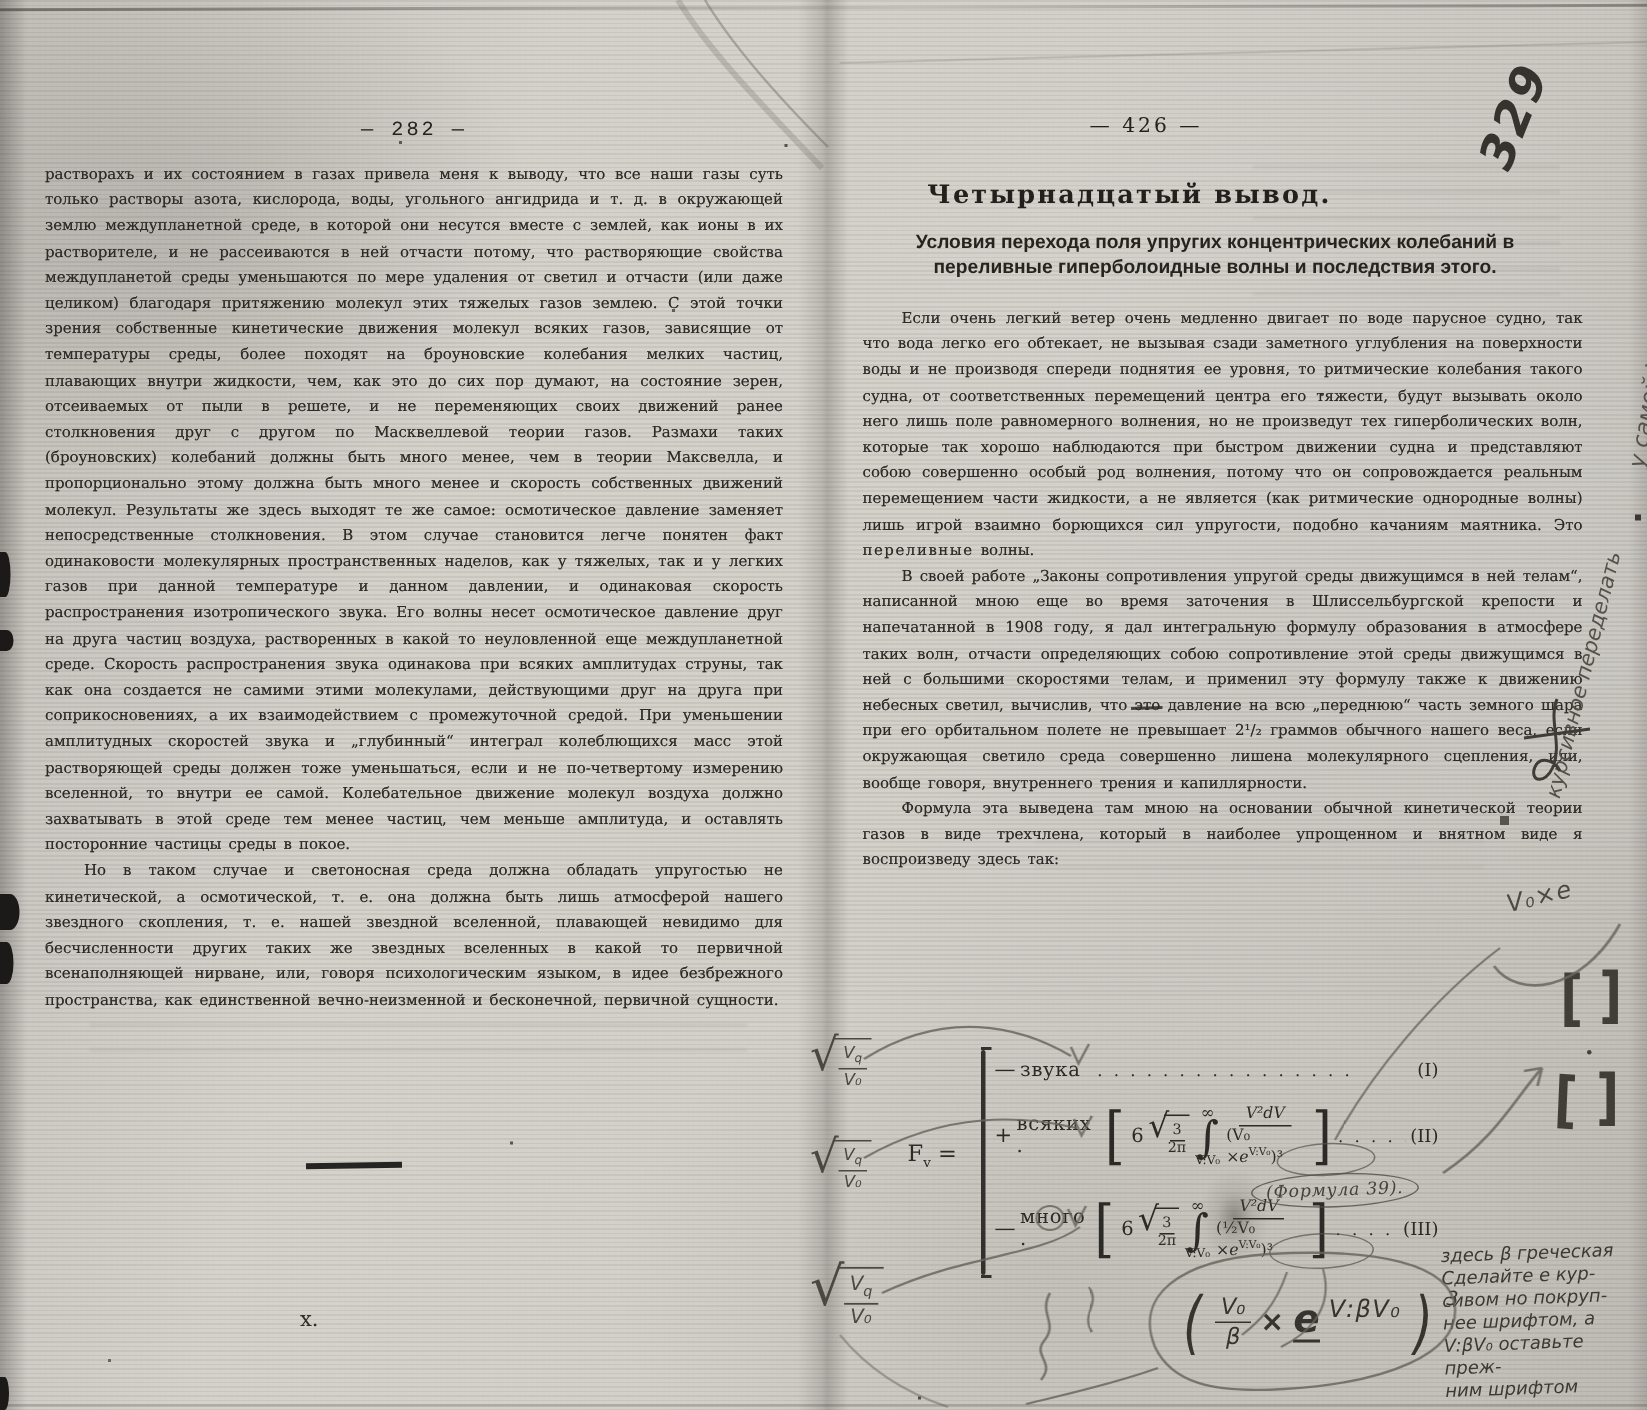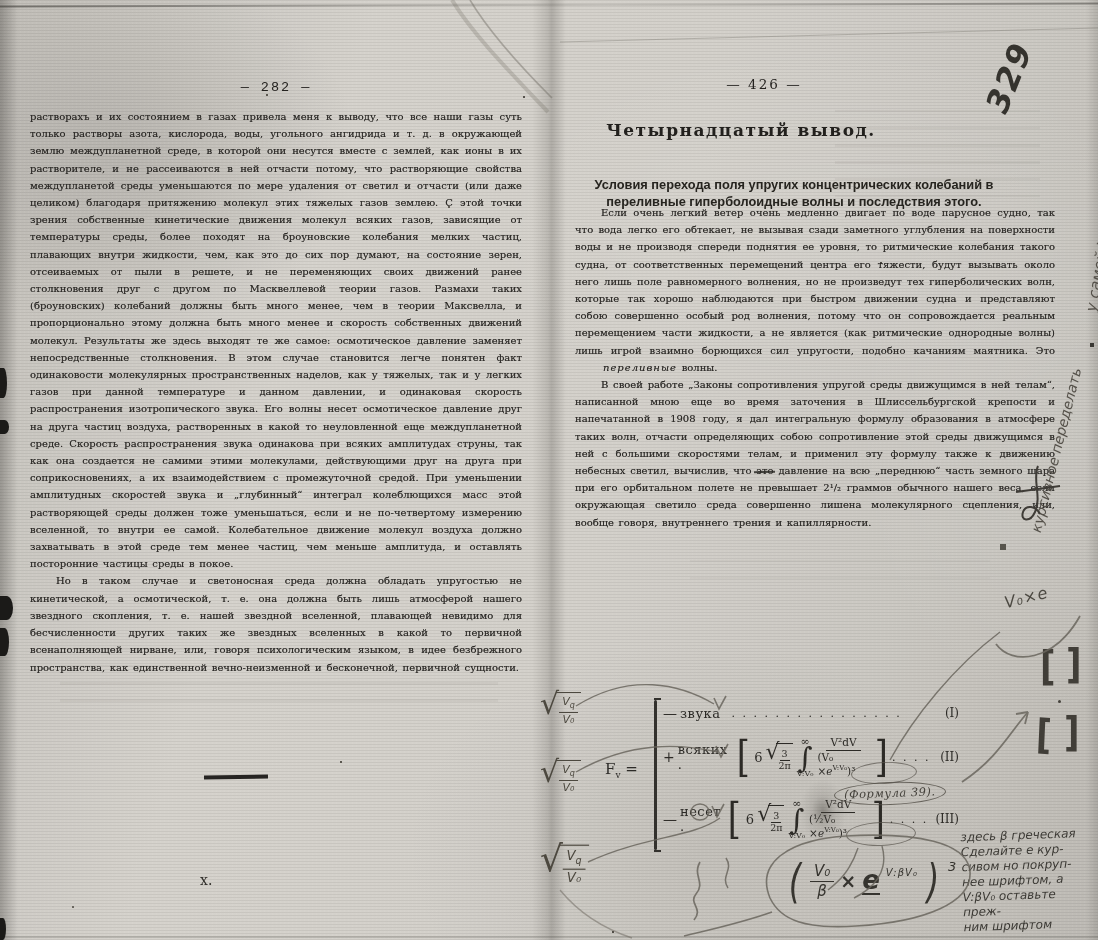--- a/index.html
+++ b/index.html
@@ -37,21 +37,21 @@
       1002px 546px 0 2px #57544c, 266px 94px 0 #5b5850, 448px 206px 0 #605d55, 963px 418px 0 #5d5a52; }
   .ghost { position:absolute; pointer-events:none; opacity:.55; filter:blur(.7px);
     background:repeating-linear-gradient(180deg, rgba(96,92,85,.14) 0 2.5px, transparent 2.5px 17px); }
 
   
   .page-num { position:absolute; font-size:13.5px; letter-spacing:2px; text-align:center; width:140px; color:#24221f; }
   .col { position:absolute; font-size:10px; line-height:17.2px; text-align:justify; color:#2c2a27;
          text-shadow:0 0 .4px rgba(20,18,16,.55); word-spacing:1.5px; }
   .col p { margin:0; }
   .col p.ind { text-indent:26px; }
-  .em-sp { font-style:italic; letter-spacing:1px;margin-left:28px; }
+  .em-sp { letter-spacing:1px; }
   .struck { position:relative; }
   .struck::after { content:""; position:absolute; left:-2px; right:-2px; top:55%; height:2px;
                    background:rgba(45,43,39,.85); transform:rotate(-2deg); }
   .heading { position:absolute; font-size:17px; font-weight:bold; letter-spacing:1.5px; text-align:center; color:#22201d; }
   .subtitle { position:absolute; font-family:"Liberation Sans","DejaVu Sans",sans-serif; font-weight:bold;
               font-size:12.8px; line-height:17px; text-align:center; color:#26241f; }
   .divider { position:absolute; left:204px; top:775px; width:64px; height:4px; background:#262422; transform:rotate(-1deg); }
 
   
   .hw { position:absolute; font-family:"DejaVu Sans",sans-serif; font-style:italic; color:#55514a; }
@@ -72,21 +72,21 @@
   .sqrt { display:inline-flex; align-items:flex-start; }
   .sqrt .rsign { font-size:22px; line-height:.85; margin-right:-3px; }
   .sqrt .rbody { border-top:1.3px solid currentColor; padding:1px 2px 0; }
   .frac { display:inline-flex; flex-direction:column; align-items:center; font-size:9.5px; line-height:1.15; }
   .frac .ft { border-bottom:1px solid currentColor; padding:0 2px; }
   .integ { display:inline-flex; flex-direction:column; align-items:center; line-height:1; margin:0 1px; }
   .integ .inf { font-size:11px; }
   .integ .isym { font-size:29px; line-height:.8; }
   .integ .ilow { font-size:8px; margin-top:-1px; letter-spacing:0; }
   .bigfrac { display:inline-flex; flex-direction:column; align-items:center; font-size:10.5px; line-height:1.25; }
-  .bigfrac .ft { border-bottom:1px solid currentColor; padding:0 4px 1px; }
+  .bigfrac .ft { border-bottom:1px solid currentColor; padding:0 4px 1px;font-style:italic; }
   .dexp { font-size:7px; vertical-align:super; }
   .dots { letter-spacing:2px; font-size:11px; white-space:nowrap; overflow:hidden; }
   .brace { position:absolute; left:654px; top:700px; width:3px; height:150px; background:#33312d; border-radius:2px; }
   .brace::before, .brace::after { content:""; position:absolute; left:0; width:7px; height:2px; background:#33312d; }
   .brace::before { top:-2px; } .brace::after { bottom:-2px; }
   .fv { position:absolute; left:605px; top:760px; font-size:15px; }
   .fv sub { font-size:9px; }
 
   .fref { position:absolute; left:834px; top:782px; font-size:11.5px; font-style:italic;
           letter-spacing:.5px; color:#45423c; border:1.4px solid rgba(80,76,69,.8); border-radius:50%;
@@ -104,21 +104,21 @@
           font-family:"DejaVu Sans",sans-serif; transform:scaleY(1.2); }
   .mdot { position:absolute; width:3px; height:3px; border-radius:50%; background:#45423c; }
 
   .circform { position:absolute; left:786px; top:862px; display:flex; align-items:center; gap:6px;
               color:#36342f; font-family:"DejaVu Sans",sans-serif; font-style:italic; }
   .circform .paren { font-size:46px; font-weight:300; line-height:.8; transform:scaleX(.7); }
   .circform .stack { display:flex; flex-direction:column; align-items:center; font-size:15px; line-height:1.2; }
   .circform .stack .n { border-bottom:1.8px solid currentColor; padding:0 4px 1px; }
   .circform .times { font-size:19px; font-weight:bold; }
   .circform .ee { font-size:26px; font-weight:bold; border-bottom:2px solid currentColor; line-height:1; }
-  .circform .cexp { font-size:10px; margin-top:-18px; letter-spacing:1px; }
+  .circform .cexp { font-size:16px; margin-top:-18px; letter-spacing:1px; }
   .circform .cpow { font-size:13px; margin-top:-30px; }
 
   .instr { position:absolute; left:962px; top:828px; width:134px; font-size:12px; line-height:15px;
            color:#3b3934; font-family:"DejaVu Sans",sans-serif; font-style:italic; transform:rotate(-2deg); }
   .v0e { position:absolute; left:1004px; top:588px; font-size:16px; color:#4c4942;
          font-family:"DejaVu Sans",sans-serif; font-style:italic; transform:rotate(-14deg); letter-spacing:1px; }
   svg.overlay { position:absolute; left:0; top:0; pointer-events:none; }
   .oval { position:absolute; border:1.3px solid rgba(85,81,74,.7); border-radius:50%; }
   .smudge { position:absolute; background:radial-gradient(closest-side, rgba(70,67,61,.45), rgba(70,67,61,.12), transparent); filter:blur(1px); }
 </style>
@@ -147,25 +147,26 @@
 
   <div class="page-num" style="left:206px;top:80px;font-family:Liberation Mono, monospace;">— 282 —</div>
   <div class="col" style="left:30px;top:108px;width:492px;">
     <p>растворахъ и их состоянием в газах привела меня к выводу, что все наши газы суть только растворы азота, кислорода, воды, угольного ангидрида и т. д. в окружающей землю междупланетной среде, в которой они несутся вместе с землей, как ионы в их растворителе, и не рассеиваются в ней отчасти потому, что растворяющие свойства междупланетой среды уменьшаются по мере удаления от светил и отчасти (или даже целиком) благодаря притяжению молекул этих тяжелых газов землею. С этой точки зрения собственные кинетические движения молекул всяких газов, зависящие от температуры среды, более походят на броуновские колебания мелких частиц, плавающих внутри жидкости, чем, как это до сих пор думают, на состояние зерен, отсеиваемых от пыли в решете, и не переменяющих своих движений ранее столкновения друг с другом по Масквеллевой теории газов. Размахи таких (броуновских) колебаний должны быть много менее, чем в теории Максвелла, и пропорционально этому должна быть много менее и скорость собственных движений молекул. Результаты же здесь выходят те же самое: осмотическое давление заменяет непосредственные столкновения. В этом случае становится легче понятен факт одинаковости молекулярных пространственных наделов, как у тяжелых, так и у легких газов при данной температуре и данном давлении, и одинаковая скорость распространения изотропического звука. Его волны несет осмотическое давление друг на друга частиц воздуха, растворенных в какой то неуловленной еще междупланетной среде. Скорость распространения звука одинакова при всяких амплитудах струны, так как она создается не самими этими молекулами, действующими друг на друга при соприкосновениях, а их взаимодействием с промежуточной средой. При уменьшении амплитудных скоростей звука и „глубинный“ интеграл колеблющихся масс этой растворяющей среды должен тоже уменьшаться, если и не по-четвертому измерению вселенной, то внутри ее самой. Колебательное движение молекул воздуха должно захватывать в этой среде тем менее частиц, чем меньше амплитуда, и оставлять посторонние частицы среды в покое.</p>
     <p class="ind">Но в таком случае и светоносная среда должна обладать упругостью не кинетической, а осмотической, т. е. она должна быть лишь атмосферой нашего звездного скопления, т. е. нашей звездной вселенной, плавающей невидимо для бесчисленности других таких же звездных вселенных в какой то первичной всенаполняющей нирване, или, говоря психологическим языком, в идее безбрежного пространства, как единственной вечно-неизменной и бесконечной, первичной сущности.</p>
   </div>
   <div class="divider"></div>
   <div class="xmark hw-dark">х.</div>
 
   <div class="page-num" style="left:694px;top:76px;">— 426 —</div>
-  <div class="heading" style="left:576px;top:120px;width:330px;">Четырнадцатый вывод.</div>
-  <div class="subtitle" style="left:554px;top:152px;width:480px;margin-top:24px;">Условия перехода поля упругих концентрических колебаний в переливные гиперболоидные волны и последствия этого.</div>
+  <div class="heading" style="left:588px;top:120px;width:330px;">Четырнадцатый вывод.</div>
+  <div class="subtitle" style="left:570px;top:152px;width:480px;">Условия перехода поля упругих концентрических колебаний в переливные гиперболоидные волны и последствия этого.</div>
   <div class="col" style="left:575px;top:204px;width:480px;">
     <p class="ind"><span>Если очень легкий ветер очень медленно двигает по воде парусное судно, так что вода легко его обтекает, не вызывая сзади заметного углубления на поверхности воды и не производя спереди поднятия ее уровня, то ритмические колебания такого судна, от соответственных перемещений центра его тяжести, будут вызывать около него лишь поле равномерного волнения, но не произведут тех гиперболических волн, которые так хорошо наблюдаются при быстром движении судна и представляют собою совершенно особый род волнения, потому что он сопровождается реальным перемещением части жидкости, а не является (как ритмические однородные волны) лишь игрой взаимно борющихся сил упругости, подобно качаниям маятника. Это </span><span class="em-sp">переливные</span><span> волны.</span></p>
     <p class="ind"><span>В своей работе „Законы сопротивления упругой среды движущимся в ней телам“, написанной мною еще во время заточения в Шлиссельбургской крепости и напечатанной в 1908 году, я дал интегральную формулу образования в атмосфере таких волн, отчасти определяющих собою сопротивление этой среды движущимся в ней с большими скоростями телам, и применил эту формулу также к движению небесных светил, вычислив, что </span><span class="struck">это</span><span> давление на всю „переднюю“ часть земного шара при его орбитальном полете не превышает 2¹/₂ граммов обычного нашего веса, если окружающая светило среда совершенно лишена молекулярного сцепления, или, вообще говоря, внутреннего трения и капиллярности.</span></p>
+    <p class="ind">Формула эта выведена там мною на основании обычной кинетической теории газов в виде трехчлена, который в наиболее упрощенном и внятном виде я воспроизведу здесь так:</p>
   </div>
 
   <div class="fv"><span>F</span><sub>v</sub> <span>=</span></div>
   <div class="brace"></div>
 
   <div class="frow" style="top:703px;height:20px;">
     <span class="sgn">—</span>
     <span class="coef">звука</span>
     <span class="dots" style="margin-left:8px;">. . . . . . . . . . . . . . . .</span>
     <span class="lbl">(I)</span>
@@ -192,21 +193,21 @@
         <span class="ft">V²dV</span>
         <span><span>(V₀ ×</span><i>e</i><sup class="dexp">V:V₀</sup><span>)³</span></span>
       </span>
     <span class="brk">]</span>
     <span class="dots">. . . . .</span>
     <span class="lbl">(II)</span>
   </div>
 
   <div class="frow" style="top:790px;height:58px;">
     <span class="sgn">—</span>
-    <span class="coef">несет .</span>
+    <span class="coef">много .</span>
     <span class="brk">[</span>
     <span>6</span>
     <span class="sqrt">
         <span class="rsign">√</span>
         <span class="rbody"><span class="frac">
             <span class="ft">3</span>
             <span>2π</span>
           </span></span>
       </span>
     <span class="integ">

